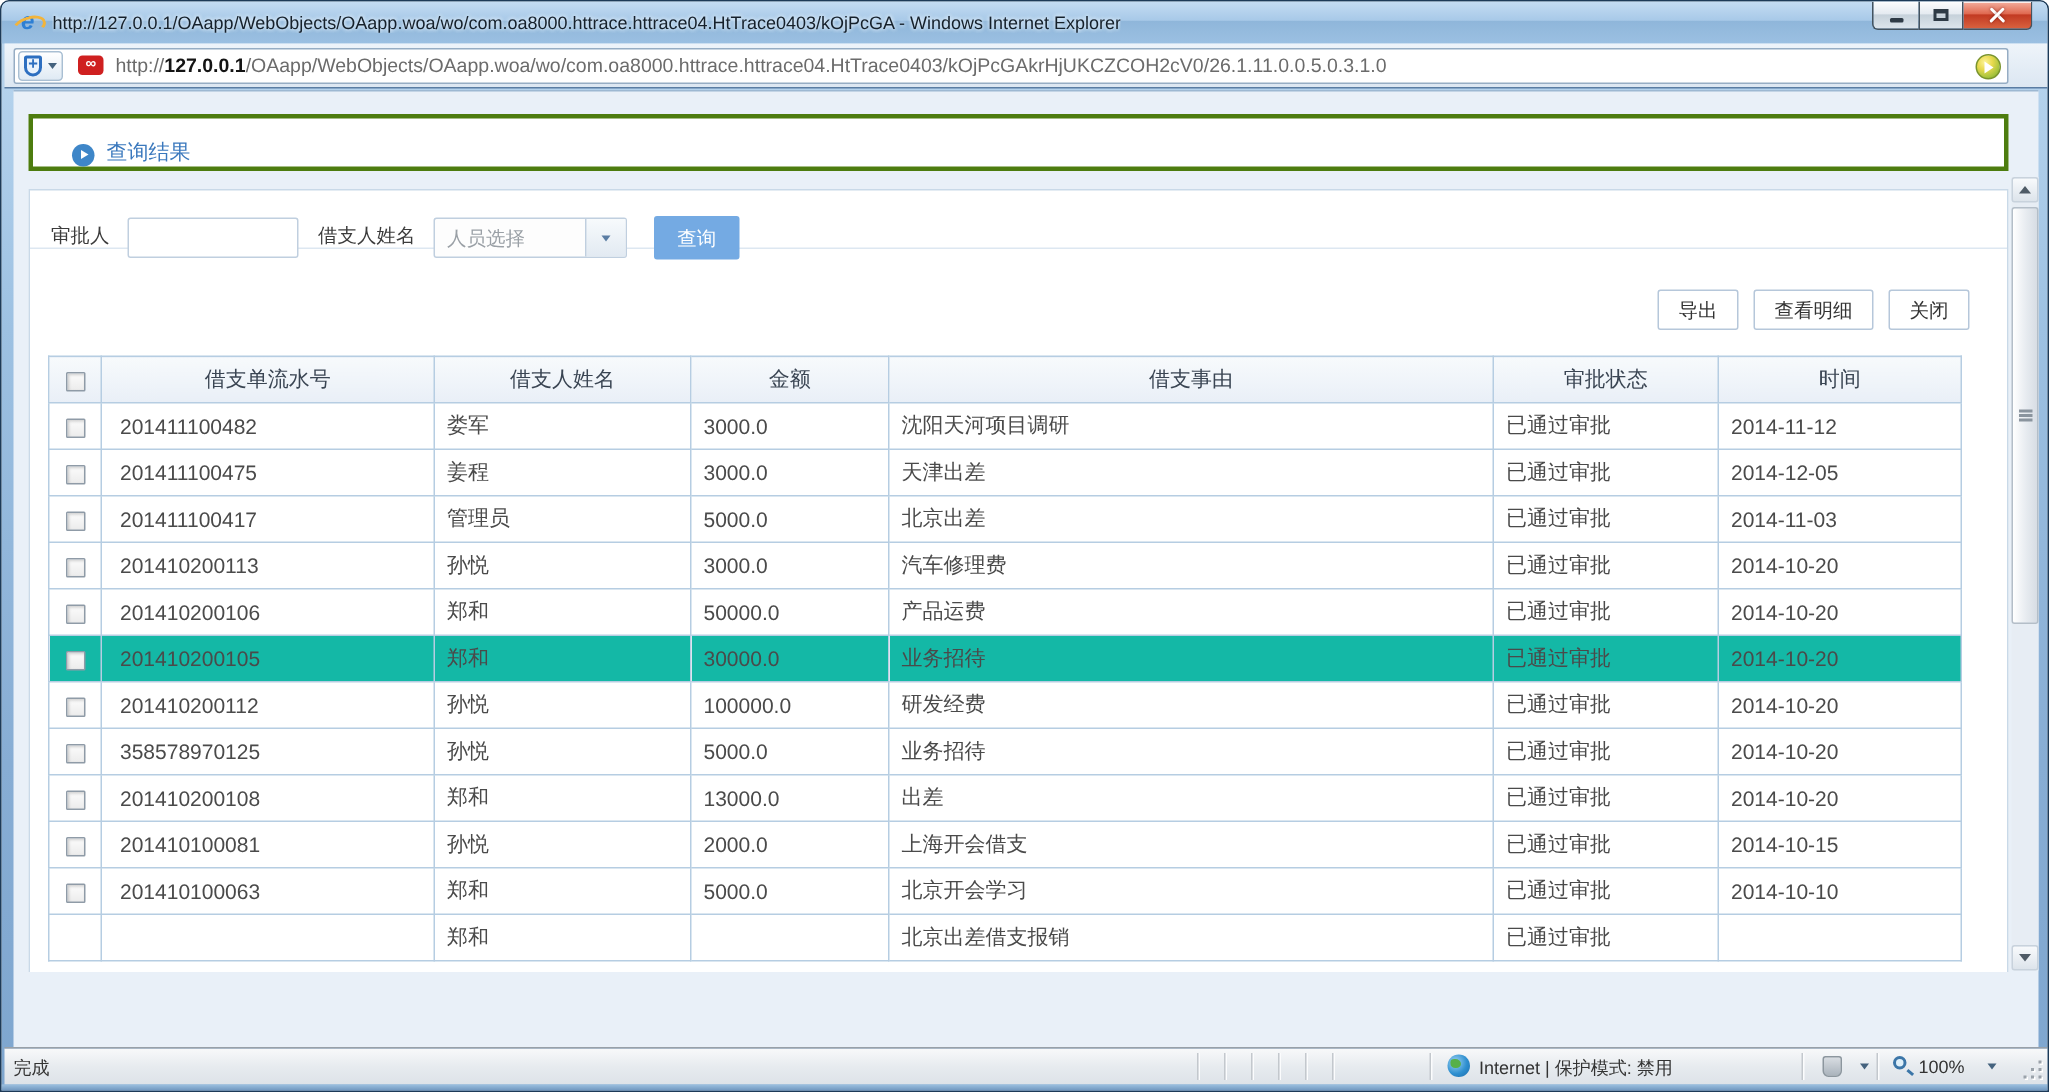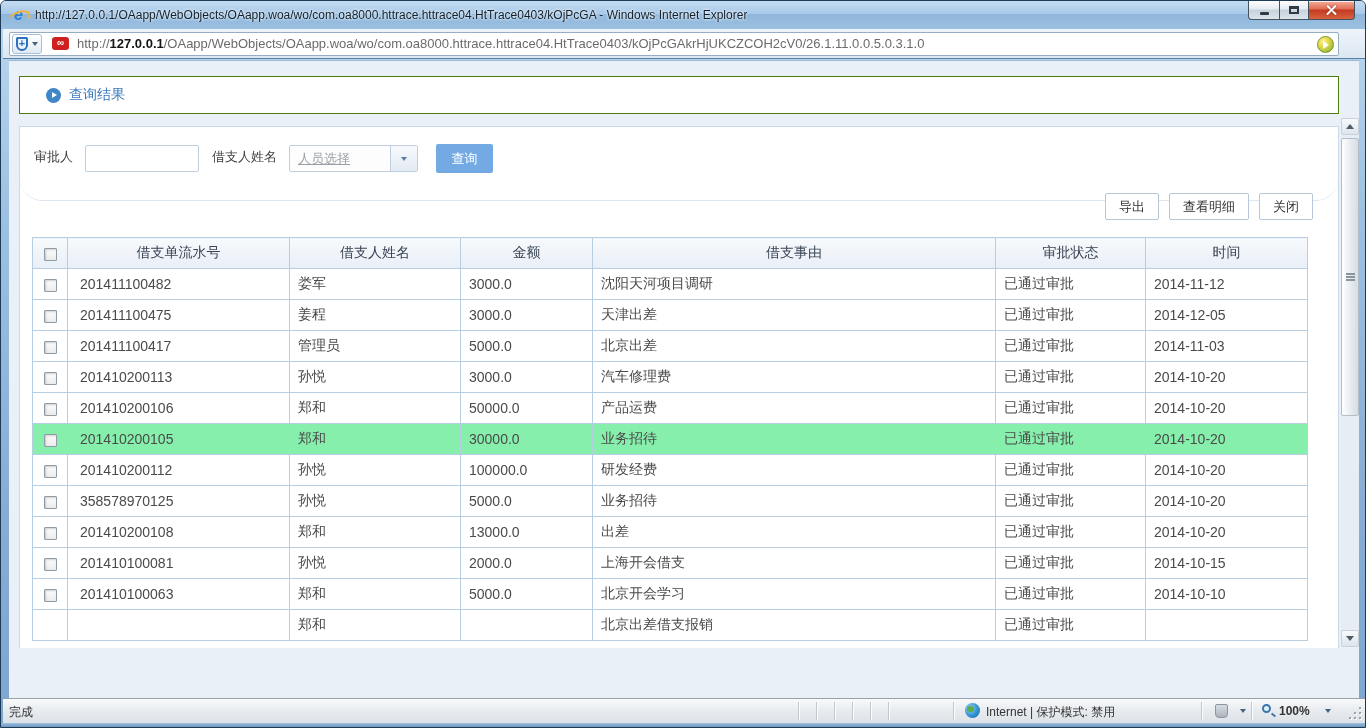--- a/index.html
+++ b/index.html
@@ -43,50 +43,50 @@
   .favicon{ width:17px; height:13px; background:#cf2020; border-radius:3px; margin:0 8px 0 10px; color:#fff; font-size:10px; font-weight:bold; line-height:12px; text-align:center; }
   .url-text{ font-size:13px; color:#6b6b6b; white-space:nowrap; overflow:hidden; flex:1 1 auto; }
   .url-text b{ color:#141414; font-weight:bold; }
   .go-icon{ position:absolute; right:4px; top:3px; width:17px; height:17px; border-radius:50%;
     background:radial-gradient(circle at 35% 30%,#fdf498 0%,#e8d94e 35%,#a8c43d 70%,#6d9e2a 100%); border:1px solid #7a942d; }
   .go-icon::after{ content:""; position:absolute; left:5px; top:4.5px; width:0; height:0; border-left:6px solid #fff; border-top:4px solid transparent; border-bottom:4px solid transparent; }
 
   
   .page{ position:absolute; left:8px; top:59px; width:1350px; height:638px; background:#e9f0f8; border-top:1px solid #9db8d2; }
 
-  .panel-a{ position:absolute; left:10px; top:15px; width:1320px; height:38px; background:#fff; border:1px solid #4d7c0f; display:flex; align-items:center; }
+  .panel-a{ position:absolute; left:10px; top:15px; width:1320px; height:38px; background:#fff; border:3px solid #4d7c0f; display:flex; align-items:flex-end; }
   .arrow-circle{ width:15px; height:15px; border-radius:50%; background:#3e86c8; margin-left:26px; position:relative; }
   .arrow-circle::after{ content:""; position:absolute; left:6px; top:4px; width:0; height:0; border-left:5px solid #fff; border-top:3.5px solid transparent; border-bottom:3.5px solid transparent; }
   .panel-a-title{ margin-left:8px; font-size:14px; color:#3a78bd; }
 
   .scroll-viewport{ position:absolute; left:0; top:57px; width:1332px; height:530px; overflow:hidden; }
   .panel-b{ position:relative; margin:8px 0 0 10px; width:1320px; height:700px; background:#fff; border:1px solid #c9d9e8; }
 
-  .form-row{ position:relative; height:74px; border-bottom:1px solid #dde7f1;border-radius:22px; }
+  .form-row{ position:relative; height:39px; border-bottom:1px solid #dde7f1; }
   .lbl{ position:absolute; top:21px; font-size:13px; color:#3c3c3c; }
   .lbl-approver{ left:14px; }
   .lbl-borrower{ left:192px; }
   .inp{ position:absolute; left:65px; top:18px; width:114px; height:27px; border:1px solid #c0cfdf; border-radius:2px; background:#fff; font-size:13px; padding:0 6px; color:#333; }
   .select-box{ position:absolute; left:269px; top:18px; width:129px; height:27px; border:1px solid #c0cfdf; border-radius:2px; background:#fdfdfd; display:flex; align-items:center; }
-  .select-value{ flex:1; font-size:13px; color:#9aa0a6; padding-left:8px;text-decoration:underline; }
+  .select-value{ flex:1; font-size:13px; color:#9aa0a6; padding-left:8px; }
   .select-arrow-btn{ width:27px; height:100%; border-left:1px solid #c0cfdf; background:linear-gradient(180deg,#f7fafc,#e2eaf2); display:flex; align-items:center; justify-content:center; }
   .select-arrow-btn .caret-down{ margin:0; border-top-color:#5a7da3; }
   .btn-query{ position:absolute; left:416px; top:17px; width:57px; height:29px; background:#74aae3; color:#fff; font-size:13px; border:none; border-radius:2px; text-align:center; line-height:29px; }
 
   .actions{ position:absolute; top:66px; right:25px; display:flex; gap:10px; }
   .btn-plain{ height:27px; background:#fff; border:1px solid #b6c7da; border-radius:2px; font-size:13px; color:#333; padding:0 13px; line-height:25px; }
 
   
   .grid{ position:absolute; left:12px; top:110px; width:1275px; border-collapse:collapse; table-layout:fixed; font-size:14px; }
   .grid th,.grid td{ border:1px solid #b6cde2; height:31px; vertical-align:middle; overflow:hidden; white-space:nowrap; }
   .grid th{ background:linear-gradient(180deg,#f7fafc,#e9eff7); color:#3a4553; font-weight:normal; text-align:center; }
   .grid td{ color:#4a4a4a; text-align:left; padding-left:8px; }
   .grid td.c-check,.grid th.c-check{ text-align:center; padding-left:0; }
   .grid td.c-serial{ padding-left:12px; }
-  .grid tr.hl td{ background:#86efac; }
+  .grid tr.hl td{ background:#14b8a6; }
   .checkbox{ display:inline-block; width:13px; height:13px; border:1px solid #8f9ba7; border-radius:1px; background:linear-gradient(180deg,#fcfcfc,#ececec); box-shadow:inset 1px 1px 2px rgba(0,0,0,.18); vertical-align:middle; }
 
   
   .scrollbar{ position:absolute; left:1332px; top:57px; width:18px; height:529px; background:#e7edf4; }
   .sb-btn{ position:absolute; left:0; width:18px; height:17px; border:1px solid #c8d2dc; border-radius:2px; background:linear-gradient(180deg,#f8fafc,#dde4eb); display:flex; align-items:center; justify-content:center; }
   .sb-up{ top:0; } .sb-down{ bottom:0; }
   .tri-up{ width:0; height:0; border-left:4px solid transparent; border-right:4px solid transparent; border-bottom:5px solid #4f5b66; }
   .tri-down{ width:0; height:0; border-left:4px solid transparent; border-right:4px solid transparent; border-top:5px solid #4f5b66; }
   .sb-thumb{ position:absolute; left:0; top:20px; width:18px; height:278px; border:1px solid #b4bec8; border-radius:2px;
     background:linear-gradient(90deg,#ffffff,#e7ebf0 55%,#d7dde4); }
@@ -98,21 +98,21 @@
   .sb-left{ position:absolute; left:6px; top:5px; }
   .sb-div{ position:absolute; top:3px; width:1px; height:18px; background:#c3c8cd; box-shadow:1px 0 0 #fbfcfd; }
   .globe{ position:absolute; left:962px; top:4px; width:15px; height:15px; border-radius:50%;
     background:radial-gradient(circle at 35% 35%,#9fd4f2 0%,#2e8fd0 55%,#1b6aa8 100%); }
   .globe::after{ content:""; position:absolute; left:2px; top:3px; width:7px; height:6px; background:#57b04a; border-radius:40% 60% 50% 50%; }
   .zone-text{ position:absolute; left:983px; top:5px; }
   .privacy-flag{ position:absolute; left:1212px; top:5px; width:13px; height:14px; background:linear-gradient(180deg,#d8dde2,#aab3bc); border-radius:2px 2px 4px 4px; border:1px solid #8c969e; }
   .privacy-caret{ position:absolute; left:1233px; top:10px; }
   .zoom-lens{ position:absolute; left:1259px; top:5px; width:9px; height:9px; border:2px solid #3c76a8; border-radius:50%; background:#dff0fa; }
   .zoom-lens::after{ content:""; position:absolute; left:7px; top:8px; width:5px; height:2px; background:#3c76a8; transform:rotate(40deg); }
-  .zoom-text{ position:absolute; left:1276px; top:5px;font-weight:bold; }
+  .zoom-text{ position:absolute; left:1276px; top:5px; }
   .zoom-caret{ position:absolute; left:1318px; top:10px; }
   .resize-grip{ position:absolute; right:4px; bottom:4px; width:13px; height:13px; }
   .resize-grip i{ position:absolute; width:2px; height:2px; background:#9aa2aa; box-shadow:1px 1px 0 #fff; }
   .resize-grip i:nth-child(1){ right:0; bottom:0; } .resize-grip i:nth-child(2){ right:5px; bottom:0; }
   .resize-grip i:nth-child(3){ right:0; bottom:5px; } .resize-grip i:nth-child(4){ right:10px; bottom:0; }
   .resize-grip i:nth-child(5){ right:5px; bottom:5px; } .resize-grip i:nth-child(6){ right:0; bottom:10px; }
 
   .bottom-glass{ position:absolute; left:0; top:722px; width:100%; height:6px;
     background:linear-gradient(180deg,#9cc0e0,#6d94bd 70%,#24405e 100%); }
 </style>

